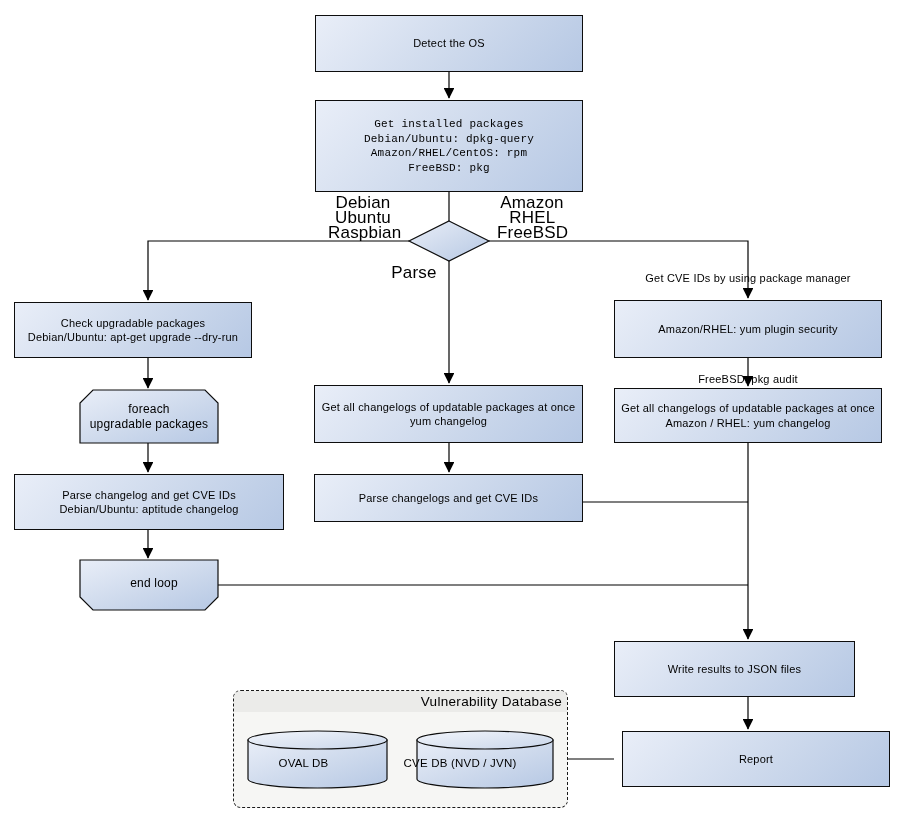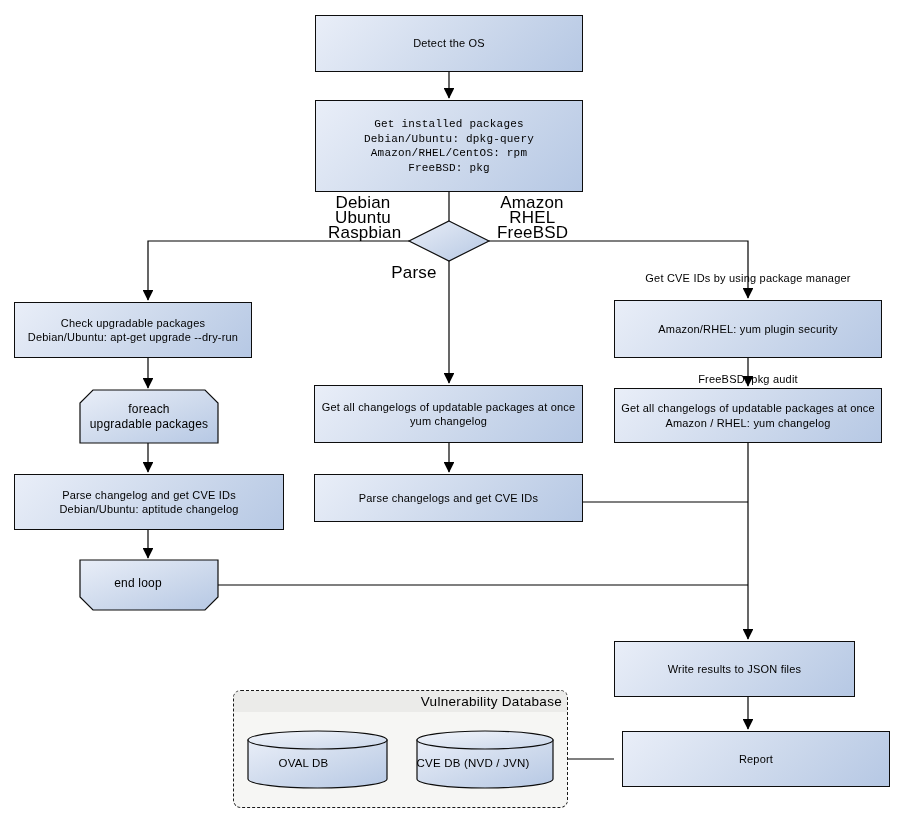--- a/index.html
+++ b/index.html
@@ -161,23 +161,23 @@
     <g>
       <path d="M417,740 V779 A68,9 0 0 0 553,779 V740 Z" fill="url(#nodeGrad)" stroke="#0d0d0d" stroke-width="1.2"></path>
       <ellipse cx="485" cy="740" rx="68" ry="9" fill="url(#cylTopGrad)" stroke="#0d0d0d" stroke-width="1.2"></ellipse>
     </g>
   </svg>
 
   <div class="label" style="left:80px;top:390px;width:138px;height:53px;">
     <span class="ln">foreach</span>
     <span class="ln">upgradable  packages</span>
   </div>
-  <div class="label" style="left:80px;top:558px;width:116px;height:50px;">
+  <div class="label" style="left:96px;top:558px;width:116px;height:50px;">
     <span class="ln">end loop</span>
   </div>
   <div class="label" style="left:248px;top:738px;width:111px;height:50px;font-size:11.5px;">
     <span class="ln">OVAL DB</span>
   </div>
-  <div class="label" style="left:417px;top:738px;width:112px;height:50px;font-size:11.5px;">
+  <div class="label" style="left:404px;top:738px;width:112px;height:50px;font-size:11.5px;">
     <span class="ln">CVE DB (NVD / JVN)</span>
   </div>
 
 </div>
 
 </body></html>

